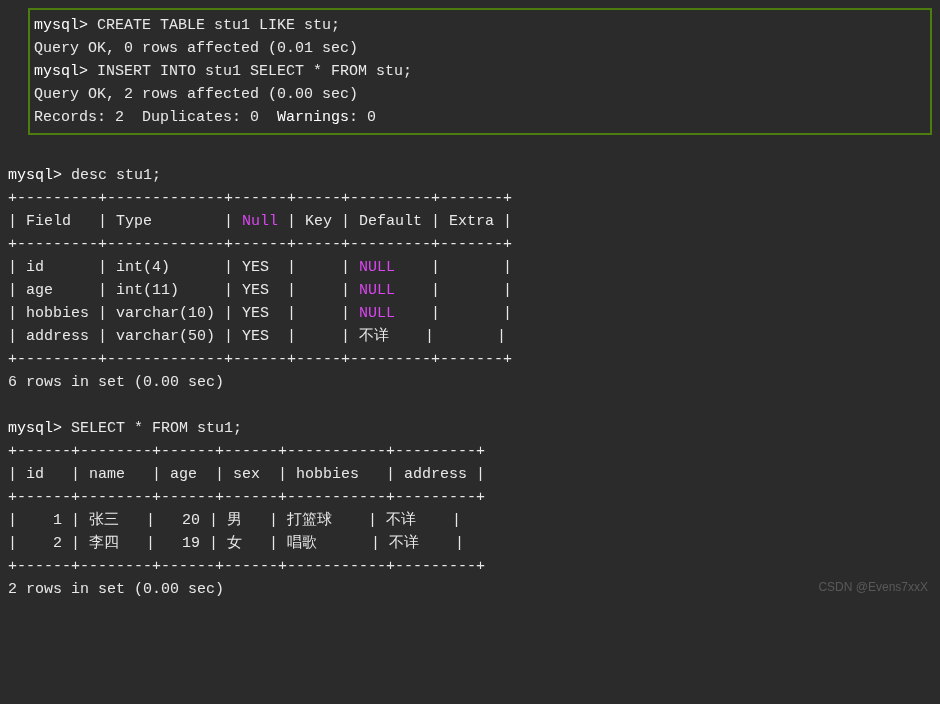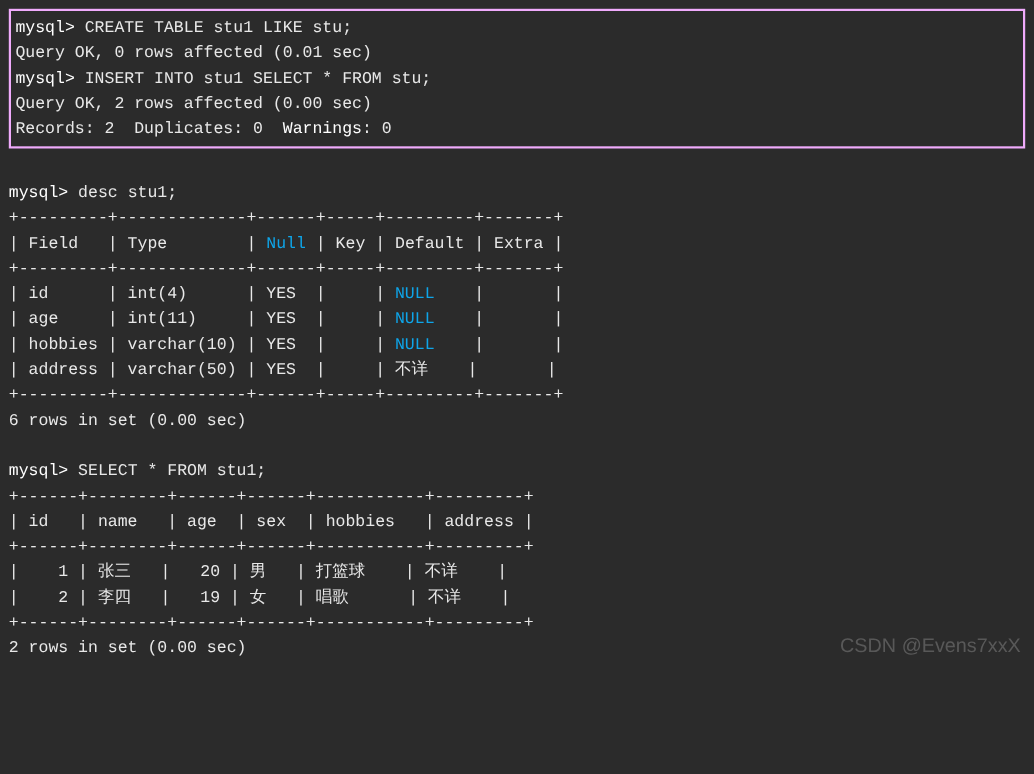--- a/index.html
+++ b/index.html
@@ -8,35 +8,36 @@
     background: #2b2b2b;
     font-family: "Consolas", "Courier New", monospace;
     font-size: 15px;
     line-height: 23px;
     color: #e8e8e8;
     width: 940px;
     box-sizing: border-box;
     position: relative;
   }
   .red-box {
-    border: 2px solid #f0abfc;
+    border: 2px solid #4d7c0f;
     padding: 4px;
     margin-bottom: 6px;
     box-sizing: border-box;
+    margin-left: 20px;
   }
-  .nullw { color: #0ea5e9; }
+  .nullw { color: #d946ef; }
   .warnkw { color: #ffffff; }
   .white { color: #ffffff; }
   pre { margin:0; white-space: pre; font-family: inherit; }
   .watermark {
     position: absolute;
     right: 12px;
     bottom: 10px;
     color: #777;
-    font-size: 18px;
+    font-size: 12px;
     opacity: 0.6;
     font-family: sans-serif;
   }
 </style>
 </head>
 <body>
 
 <div class="red-box">
 <pre><span class="white">mysql&gt;</span><span> CREATE TABLE stu1 LIKE stu;</span></pre>
 <pre>Query OK, 0 rows affected (0.01 sec)</pre>

